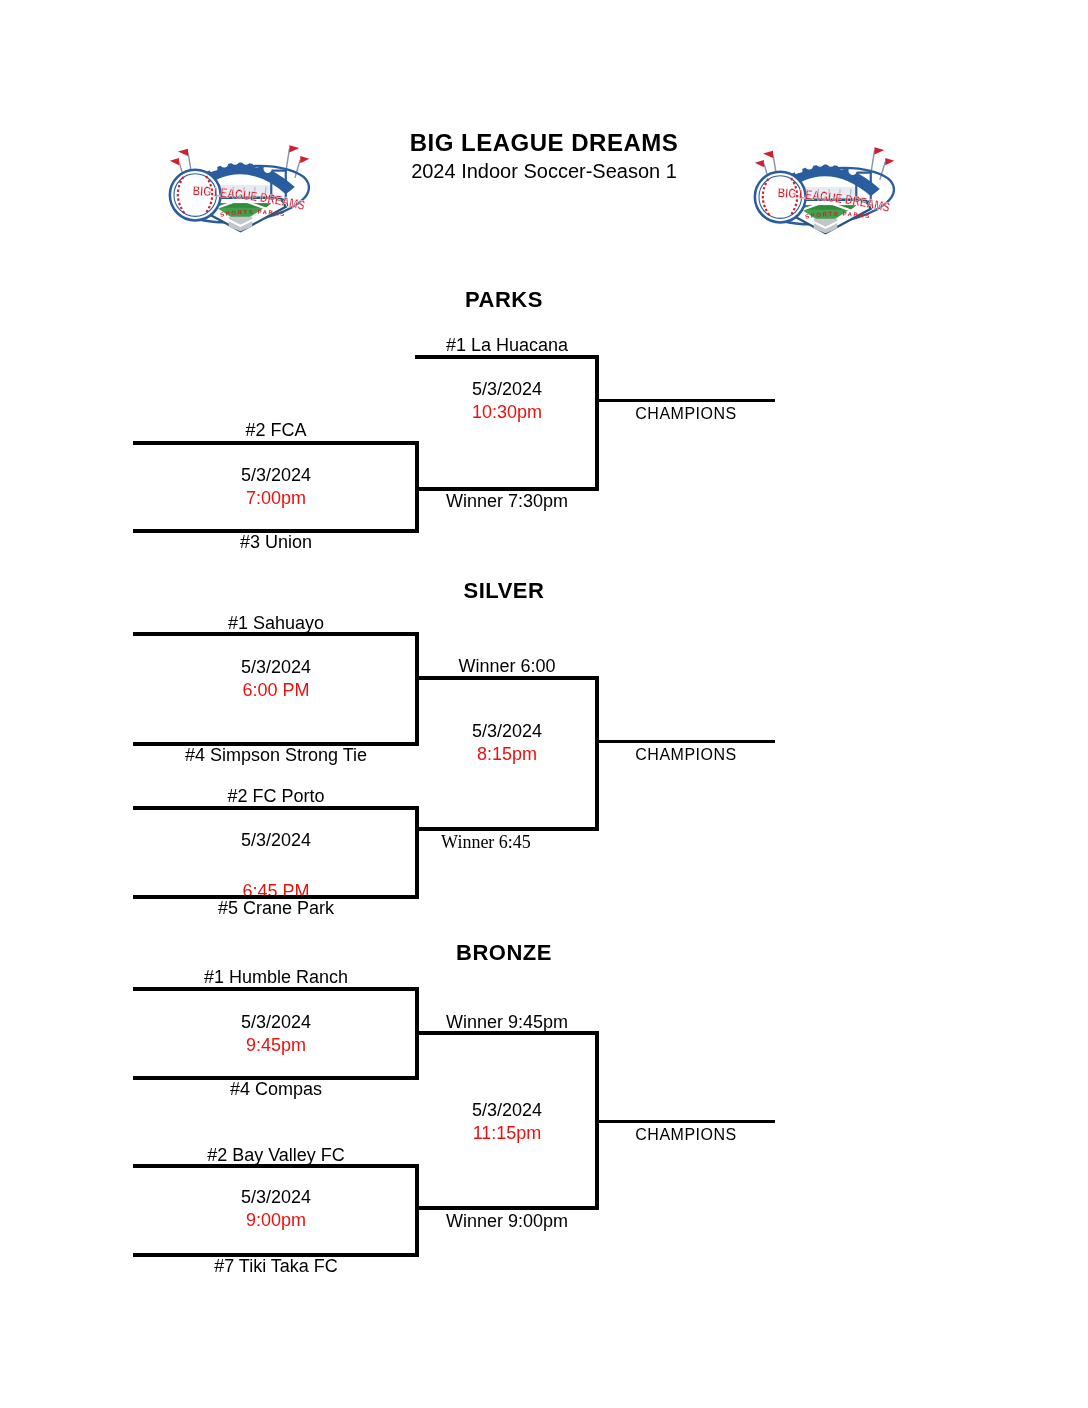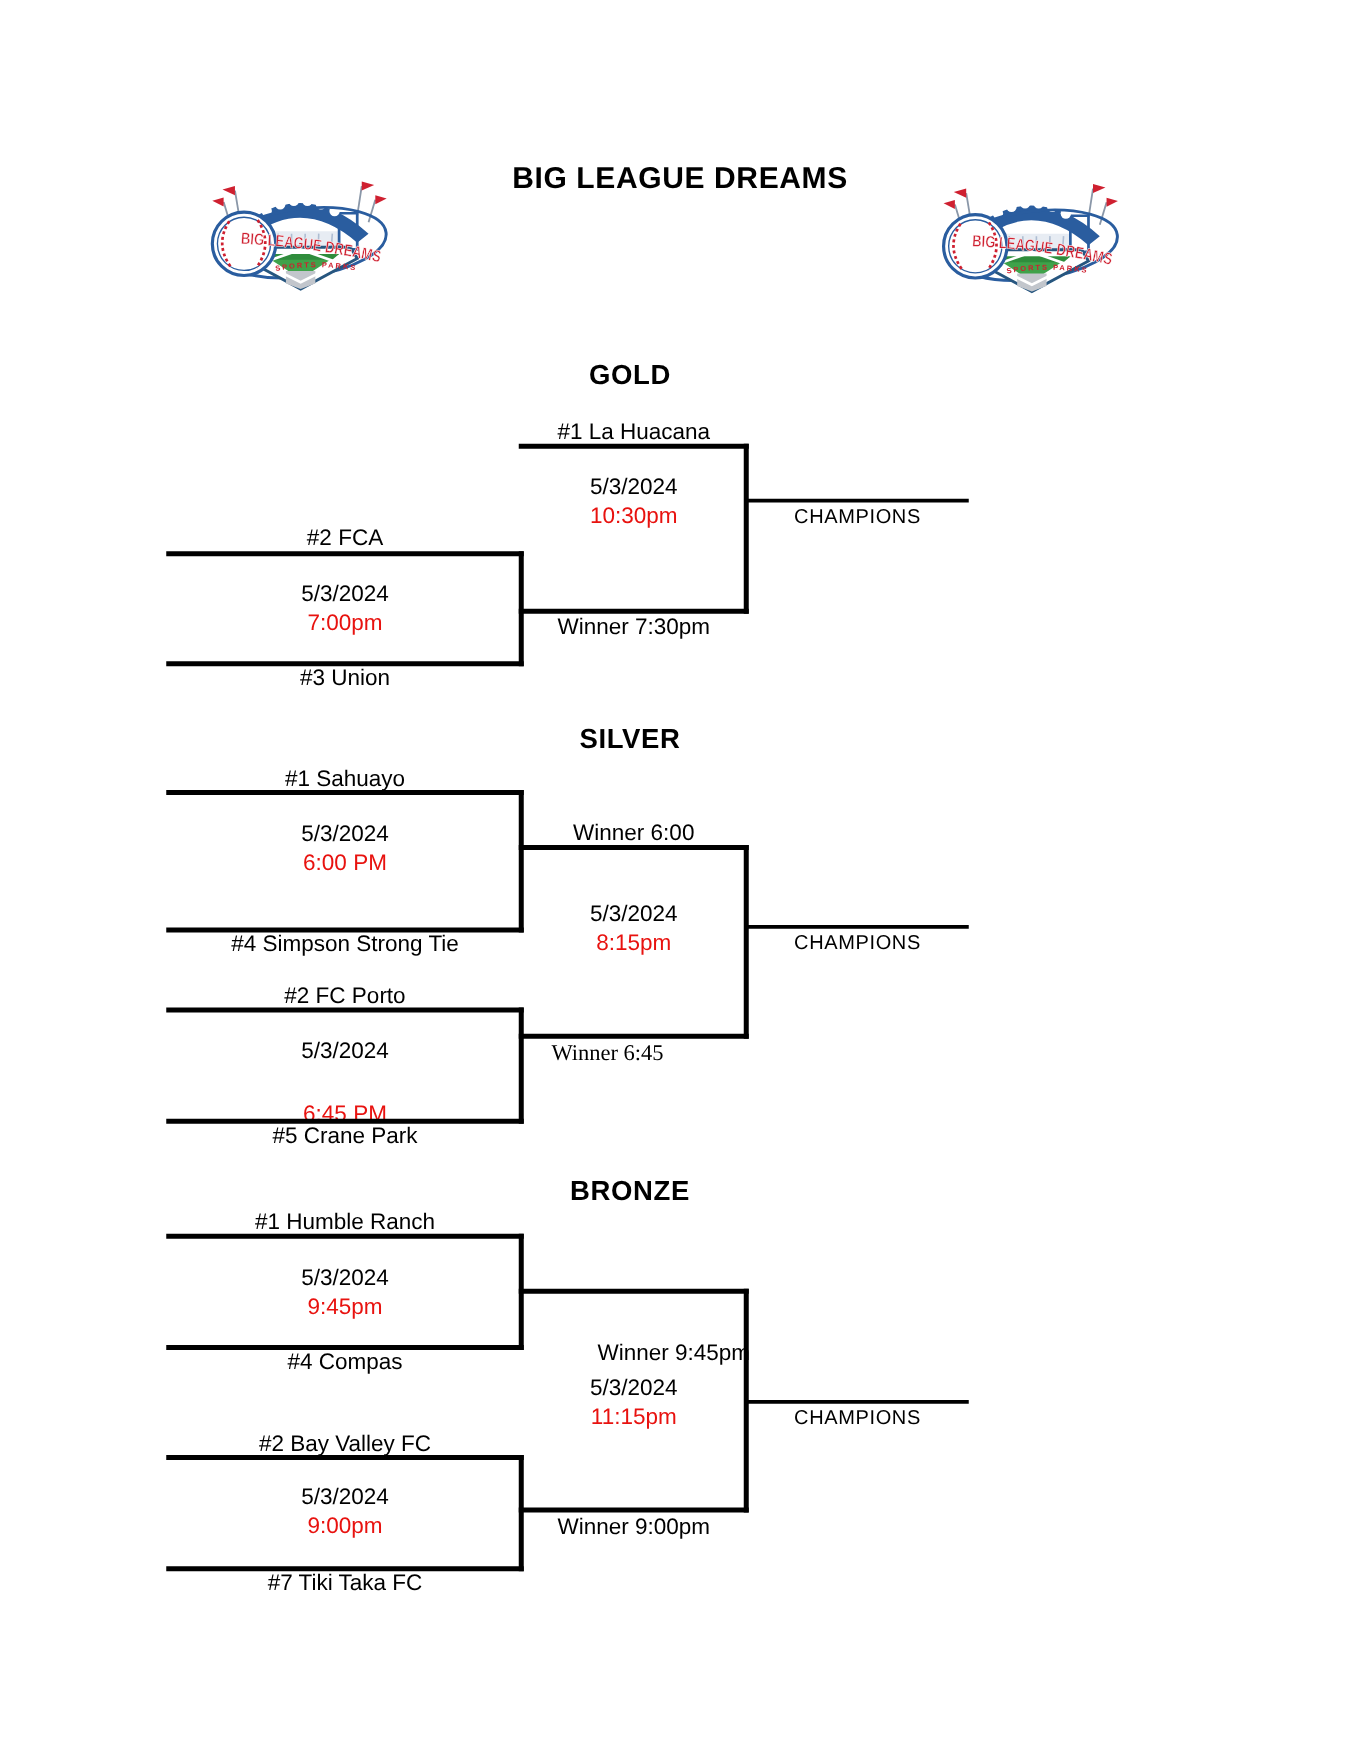--- a/index.html
+++ b/index.html
@@ -110,22 +110,23 @@
   </svg>
 
   <svg class="logo" style="left:168px;top:138px;" width="145" height="96" viewBox="0 0 160 106">
     <use href="#bld-logo"></use>
   </svg>
   <svg class="logo" style="left:753px;top:140px;" width="145" height="96" viewBox="0 0 160 106">
     <use href="#bld-logo"></use>
   </svg>
 
   <div class="t hdr-title" style="left:0;width:1088px;top:130px;">BIG LEAGUE DREAMS</div>
-
-  <div class="t sect" style="left:404px;width:200px;top:288px;">GOLD</div>
+  <div class="t hdr-sub" style="left:0;width:1088px;top:160px;">2024 Indoor Soccer-Season 1</div>
+
+  <div class="t sect" style="left:404px;width:200px;top:288px;">PARKS</div>
 
   <div class="t" style="left:415px;width:184px;top:336px;">#1 La Huacana</div>
   <div class="hl" style="left:415px;top:355px;width:184px;"></div>
   <div class="vl" style="left:595px;top:355px;height:136px;"></div>
   <div class="t" style="left:415px;width:184px;top:380px;">5/3/2024</div>
   <div class="t red" style="left:415px;width:184px;top:403px;">10:30pm</div>
   <div class="champline" style="left:598px;top:399px;width:177px;"></div>
   <div class="t champ" style="left:597px;width:178px;top:405px;">CHAMPIONS</div>
   <div class="hl" style="left:415px;top:487px;width:184px;"></div>
   <div class="t" style="left:415px;width:184px;top:492px;">Winner 7:30pm</div>
@@ -169,21 +170,21 @@
   <div class="t sect" style="left:404px;width:200px;top:941px;">BRONZE</div>
 
   <div class="t" style="left:133px;width:286px;top:968px;">#1 Humble Ranch</div>
   <div class="hl" style="left:133px;top:987px;width:286px;"></div>
   <div class="vl" style="left:415px;top:987px;height:93px;"></div>
   <div class="t" style="left:133px;width:286px;top:1013px;">5/3/2024</div>
   <div class="t red" style="left:133px;width:286px;top:1036px;">9:45pm</div>
   <div class="hl" style="left:133px;top:1076px;width:286px;"></div>
   <div class="t" style="left:133px;width:286px;top:1080px;">#4 Compas</div>
 
-  <div class="t" style="left:415px;width:184px;top:1073px;padding-left:32px;">Winner 9:45pm</div>
+  <div class="t" style="left:415px;width:184px;top:1013px;">Winner 9:45pm</div>
   <div class="hl" style="left:415px;top:1031px;width:184px;"></div>
   <div class="vl" style="left:595px;top:1031px;height:179px;"></div>
   <div class="t" style="left:415px;width:184px;top:1101px;">5/3/2024</div>
   <div class="t red" style="left:415px;width:184px;top:1124px;">11:15pm</div>
   <div class="champline" style="left:598px;top:1120px;width:177px;"></div>
   <div class="t champ" style="left:597px;width:178px;top:1126px;">CHAMPIONS</div>
   <div class="hl" style="left:415px;top:1206px;width:184px;"></div>
   <div class="t" style="left:415px;width:184px;top:1212px;">Winner 9:00pm</div>
 
   <div class="t" style="left:133px;width:286px;top:1146px;">#2 Bay Valley FC</div>

